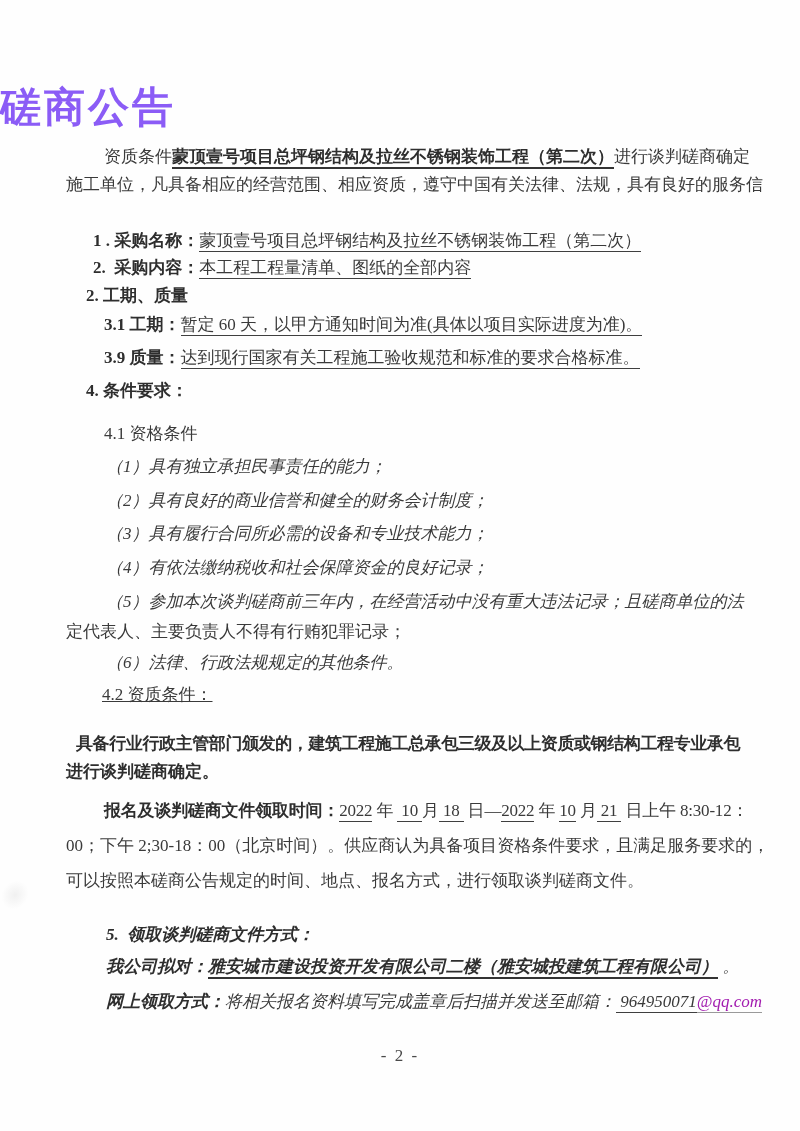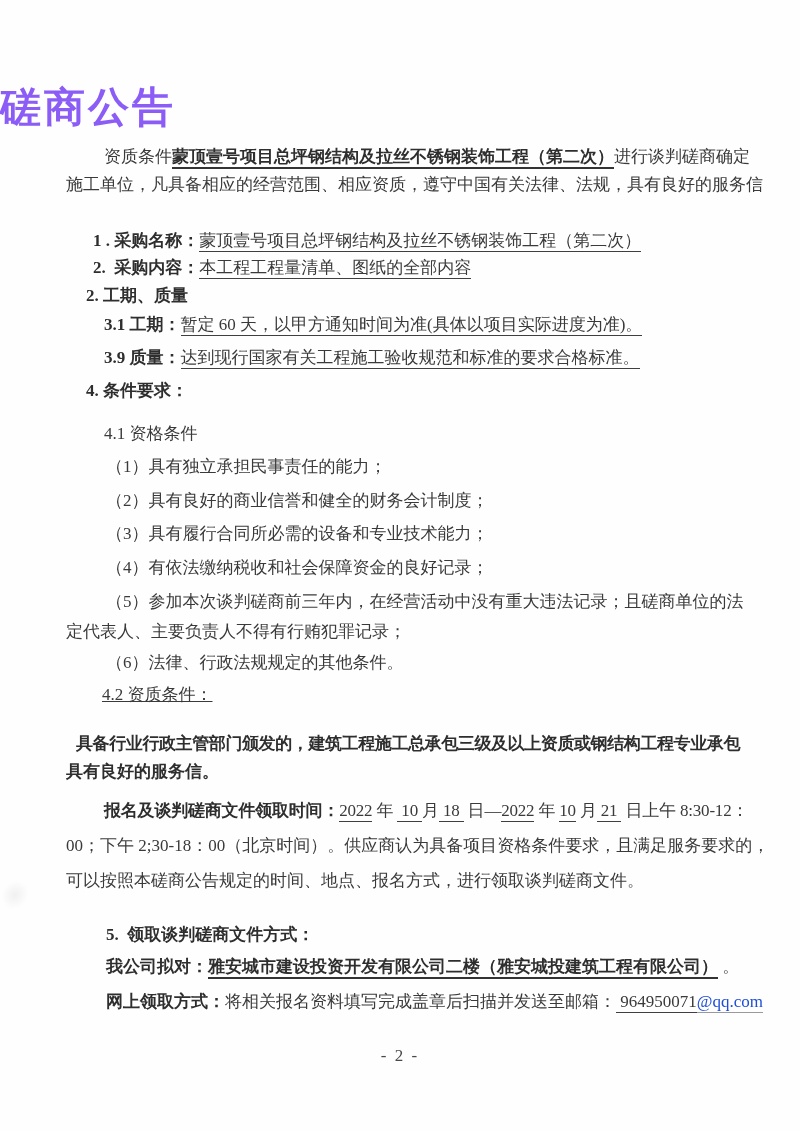--- a/index.html
+++ b/index.html
@@ -28,42 +28,42 @@
     left:0;right:0;top:80px;
     text-align:left;
     font-size:41px;
     font-weight:bold;
     letter-spacing:3px;
     color:#8b5cf6;
   }
   .b{font-weight:bold;color:#2e2e2e;}
   .u{border-bottom:1px solid #3f3f3f;padding-bottom:1px;}
   .ub{border-bottom:2px solid #333;padding-bottom:1px;}
-  .faded{color:#1d4ed8;border-bottom-color:#9a9a9a;}
+  .faded{color:#a21caf;border-bottom-color:#9a9a9a;}
   .pagenum{
     position:absolute;
     left:0;right:0;top:1046px;
     text-align:center;
     font-size:17px;
     letter-spacing:2px;
     color:#4a4a4a;
   }
   .smudge{
     position:absolute;
     left:2px;top:880px;width:26px;height:30px;
     background:radial-gradient(ellipse at center,rgba(120,120,120,0.10),rgba(120,120,120,0) 70%);
     transform:rotate(35deg);
   }
   
   .in10{padding-left:10px;text-align:right;}
   .in20{padding-left:20px;}
   .in27{padding-left:27px;}
   .in36{padding-left:36px;text-decoration:underline;}
   .in38{padding-left:38px;}
-  .in40{padding-left:40px;}
+  .in40{padding-left:40px;font-style:italic;}
 </style>
 </head>
 <body>
 
 <div class="page">
 
   <div class="title">磋商公告</div>
 
   <div class="ln in38" style="top:146px"><span>资质条件</span><span class="b ub">蒙顶壹号项目总坪钢结构及拉丝不锈钢装饰工程（第二次）</span><span>进行谈判磋商确定</span></div>
   <div class="ln" style="top:174px">施工单位，凡具备相应的经营范围、相应资质，遵守中国有关法律、法规，具有良好的服务信</div>
@@ -81,21 +81,21 @@
   <div class="ln in40" style="top:456px">（1）具有独立承担民事责任的能力；</div>
   <div class="ln in40" style="top:490px">（2）具有良好的商业信誉和健全的财务会计制度；</div>
   <div class="ln in40" style="top:523px">（3）具有履行合同所必需的设备和专业技术能力；</div>
   <div class="ln in40" style="top:557px">（4）有依法缴纳税收和社会保障资金的良好记录；</div>
   <div class="ln in40" style="top:591px">（5）参加本次谈判磋商前三年内，在经营活动中没有重大违法记录；且磋商单位的法</div>
   <div class="ln" style="top:621px">定代表人、主要负责人不得有行贿犯罪记录；</div>
   <div class="ln in40" style="top:652px">（6）法律、行政法规规定的其他条件。</div>
   <div class="ln in36" style="top:684px">4.2 资质条件：</div>
 
   <div class="ln in10 b" style="top:733px;letter-spacing:-0.4px">具备行业行政主管部门颁发的，建筑工程施工总承包三级及以上资质或钢结构工程专业承包</div>
-  <div class="ln b" style="top:761px">具有良好的服务信。</div>
+  <div class="ln b" style="top:761px">进行谈判磋商确定。</div>
 
   <div class="ln in38" style="top:800px;letter-spacing:-0.2px"><span class="b">报名及谈判磋商文件领取时间：</span><span class="u">2022</span><span> 年 </span><span class="u"> 10 </span><span>月</span><span class="u"> 18 </span><span> 日—</span><span class="u">2022</span><span> 年 </span><span class="u">10</span><span> 月</span><span class="u"> 21 </span><span> 日上午 8:30-12：</span></div>
   <div class="ln" style="top:835px">00；下午 2;30-18：00（北京时间）。供应商认为具备项目资格条件要求，且满足服务要求的，</div>
   <div class="ln" style="top:870px">可以按照本磋商公告规定的时间、地点、报名方式，进行领取谈判磋商文件。</div>
 
   <div class="ln in40 b" style="top:924px">5.  领取谈判磋商文件方式：</div>
   <div class="ln in40" style="top:956px"><span class="b">我公司拟对：</span><span class="b ub">雅安城市建设投资开发有限公司二楼（雅安城投建筑工程有限公司）</span><span> 。</span></div>
   <div class="ln in40" style="top:991px"><span class="b">网上领取方式：</span><span>将相关报名资料填写完成盖章后扫描并发送至邮箱：</span><span class="u"> 964950071</span><span class="u faded">@qq.com</span></div>
 
   <div class="pagenum">- 2 -</div>

